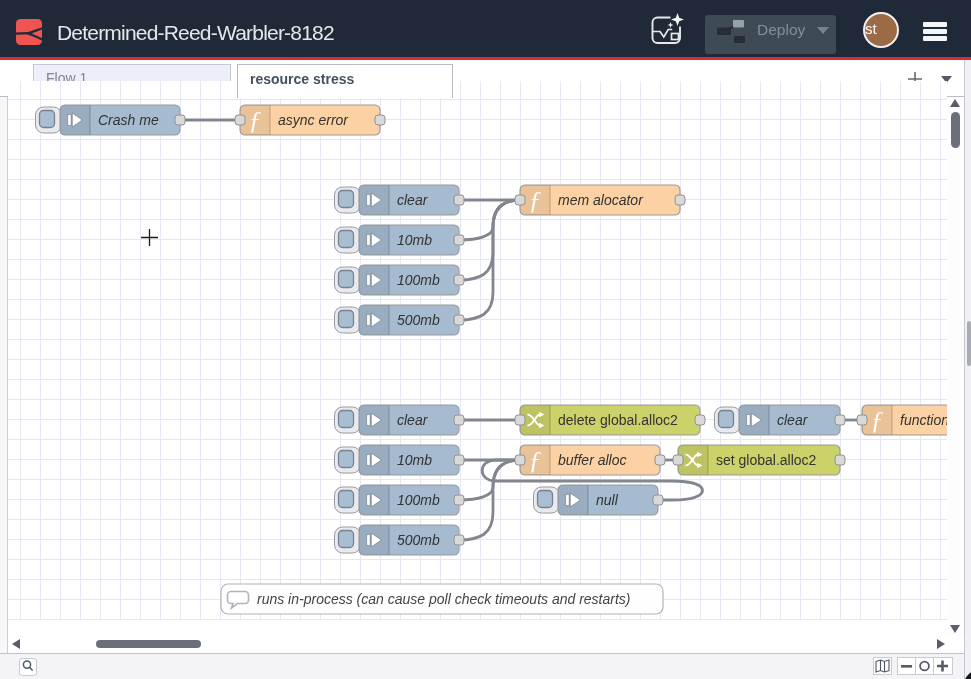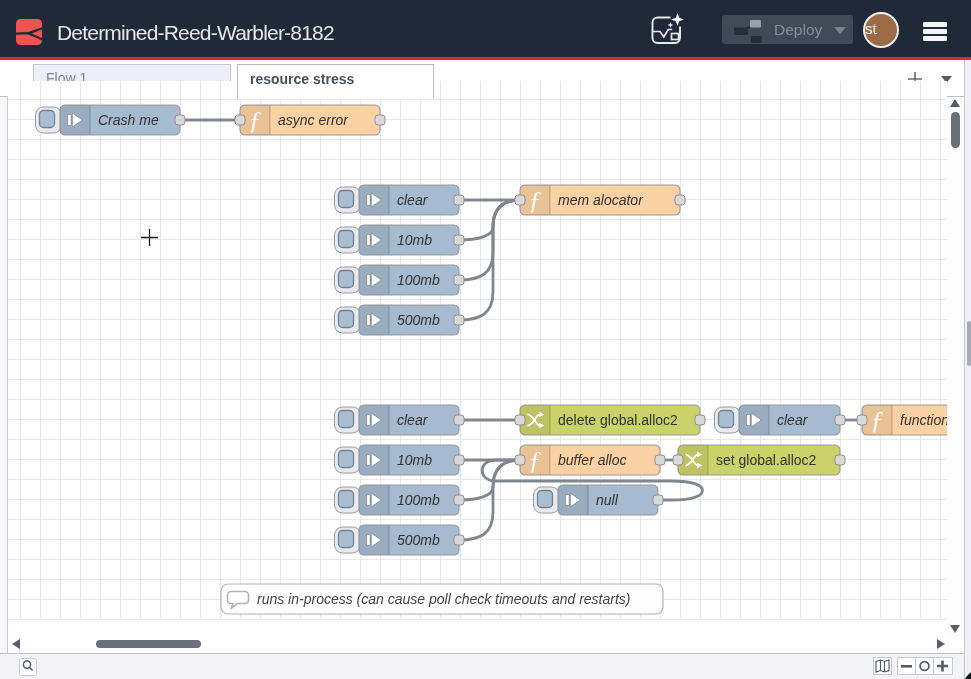--- a/index.html
+++ b/index.html
@@ -2,37 +2,37 @@
 <html><head>
 <meta charset="utf-8">
 <style>
   html,body{margin:0;padding:0;}
   body{width:971px;height:679px;overflow:hidden;position:relative;
        font-family:"Liberation Sans", sans-serif;background:#fff;}
   .abs{position:absolute;}
   
   #header{left:0;top:0;width:971px;height:57px;background:#1f2937;}
   #title{left:57px;top:22px;color:#e4e8ed;font-size:21px;letter-spacing:-0.8px;line-height:1;}
-  #deploy{left:705px;top:15px;width:131px;height:29px;background:#3f4a57;border-radius:3px;margin-left:17px;}
+  #deploy{left:705px;top:15px;width:131px;height:39px;background:#3f4a57;border-radius:3px;}
   #deploy .dtext{position:absolute;left:52px;top:6px;font-size:15.5px;color:#878d95;}
   #deploy .caret{position:absolute;left:112px;top:12px;width:0;height:0;
      border-left:6px solid transparent;border-right:6px solid transparent;border-top:7px solid #7b828c;}
   #avatar{left:863px;top:12px;width:36px;height:36px;border-radius:50%;background:#9c6a45;
      border:2.5px solid #f1f1f3;box-sizing:border-box;color:#fff;font-size:15px;
      text-align:left;line-height:30px;}
   .bar{position:absolute;left:0;width:23.5px;height:5px;background:#f4f5f6;border-radius:1px;}
   #burger{left:923px;top:21.5px;width:24px;height:20px;}
   #redline{left:0;top:57px;width:971px;height:3px;background:#da2b35;}
   
   #tabbar{left:0;top:60px;width:963.5px;height:37px;background:#fff;}
   #tabborder{left:0;top:95.5px;width:963.5px;height:1px;background:#bbbcc4;}
   #tab1{left:33px;top:63.5px;width:198px;height:24px;background:#ecEEf9;
      border:1px solid #c6c7d0;box-sizing:border-box;}
   #tab1 span{position:absolute;left:12px;top:5px;font-size:14px;color:#82838e;}
-  #tab2{left:237px;top:63.5px;width:197px;height:34px;background:#fff;
+  #tab2{left:237px;top:63.5px;width:216px;height:34px;background:#fff;
      border:1px solid #b9bac2;border-bottom:none;box-sizing:border-box;z-index:3;}
   #tab2 span{position:absolute;left:12px;top:6px;font-size:14px;font-weight:700;color:#45505e;}
   
   #canvas{left:8px;top:81px;width:939px;height:539px;background:#fff;overflow:hidden;
     background-image:
       linear-gradient(to right,#e7e7f3 1px,transparent 1px),
       linear-gradient(to bottom,#e7e7f3 1px,transparent 1px);
     background-size:20px 20px;background-position:12px 18px;}
   #lstrip{left:0;top:97px;width:8px;height:555.5px;background:#f7f7fa;border-right:1px solid #ccccd4;box-sizing:border-box;}
   

